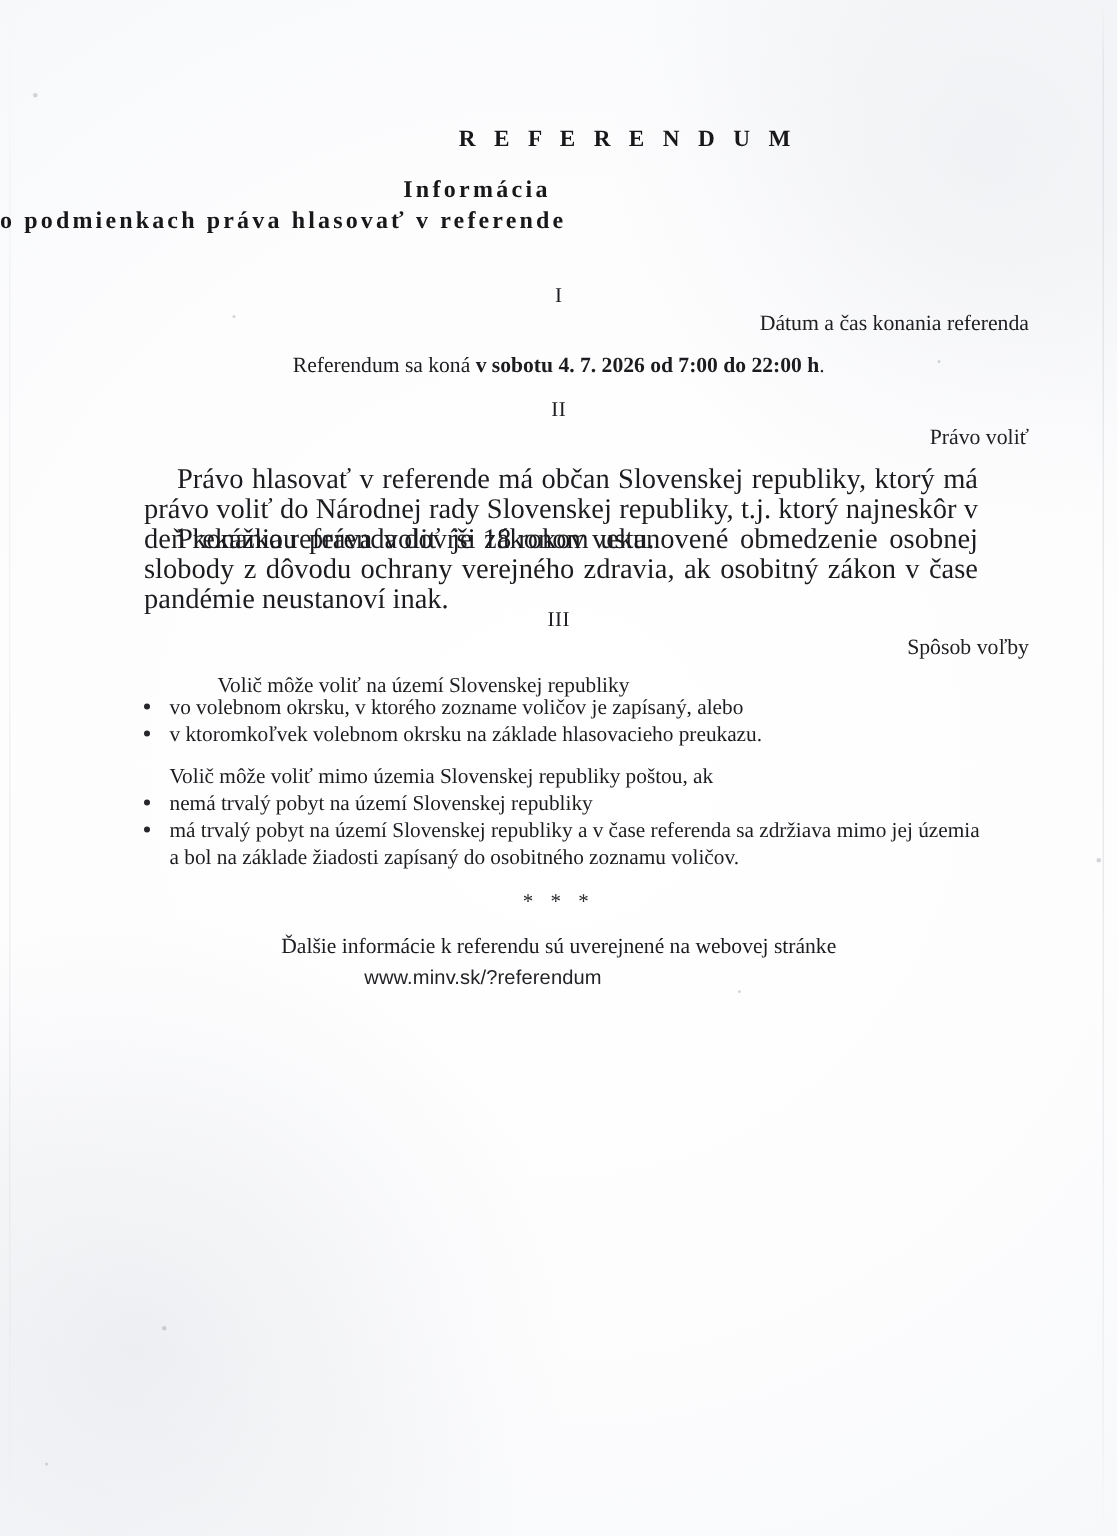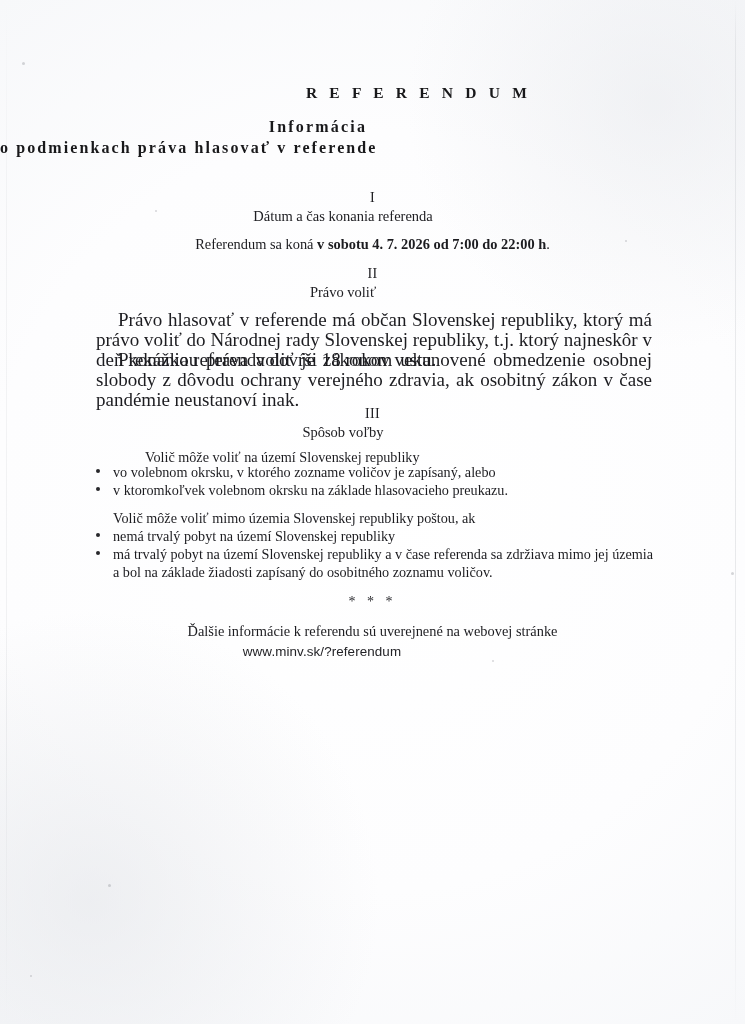--- a/index.html
+++ b/index.html
@@ -111,21 +111,21 @@
     left: 0;
     text-align: center;
     font-size: 14px;
     color: #202024;
     letter-spacing: 0.3px;
   }
   .sec-title {
     position: absolute;
     width: 686px;
     left: 0;
-    text-align: center;
+    text-align: right;
     font-size: 14.5px;
     color: #202024;
   }
 
   
   .para {
     position: absolute;
     left: 96px;
     width: 556px;
     font-size: 19px;

